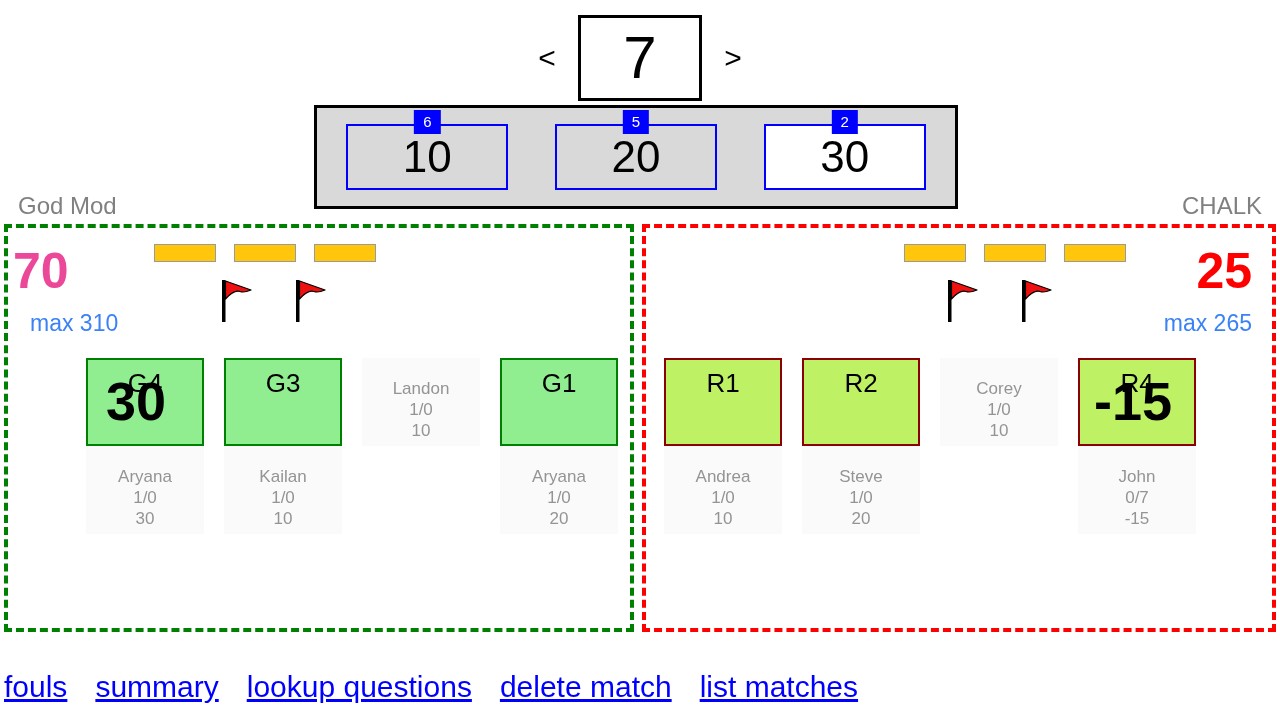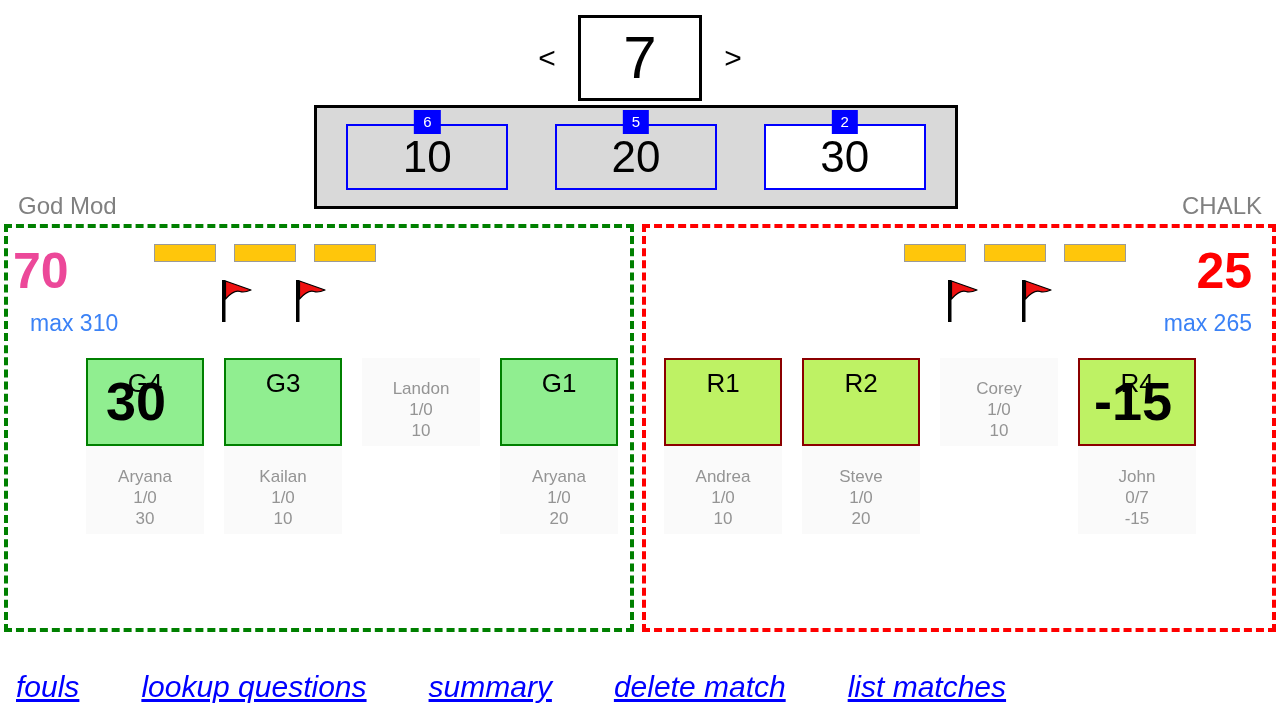--- a/index.html
+++ b/index.html
@@ -226,26 +226,25 @@
     color: #949494;
     font-size: 17px;
     line-height: 21px;
     padding-top: 20px;
     box-sizing: border-box;
   }
 
   
   #footer-links {
     position: absolute;
-    left: 16px;
+    left: 4px;
     top: 672px;
     display: flex;
     align-items: center;
-    gap: 62px;
-    font-style: italic;
+    gap: 28px;
   }
   .footer-link {
     color: #0000ff;
     text-decoration: underline;
     font-size: 30px;
     line-height: 1;
     cursor: pointer;
     white-space: nowrap;
   }
 </style>
@@ -399,17 +398,17 @@
           <div>John</div>
           <div>0/7</div>
           <div>-15</div>
         </div>
       </div>
     </div>
 </div>
 
 <div id="footer-links">
     <a class="footer-link">fouls</a>
+    <a class="footer-link">summary</a>
     <a class="footer-link">lookup questions</a>
-    <a class="footer-link">summary</a>
     <a class="footer-link">delete match</a>
     <a class="footer-link">list matches</a>
   </div>
 
 </body></html>

